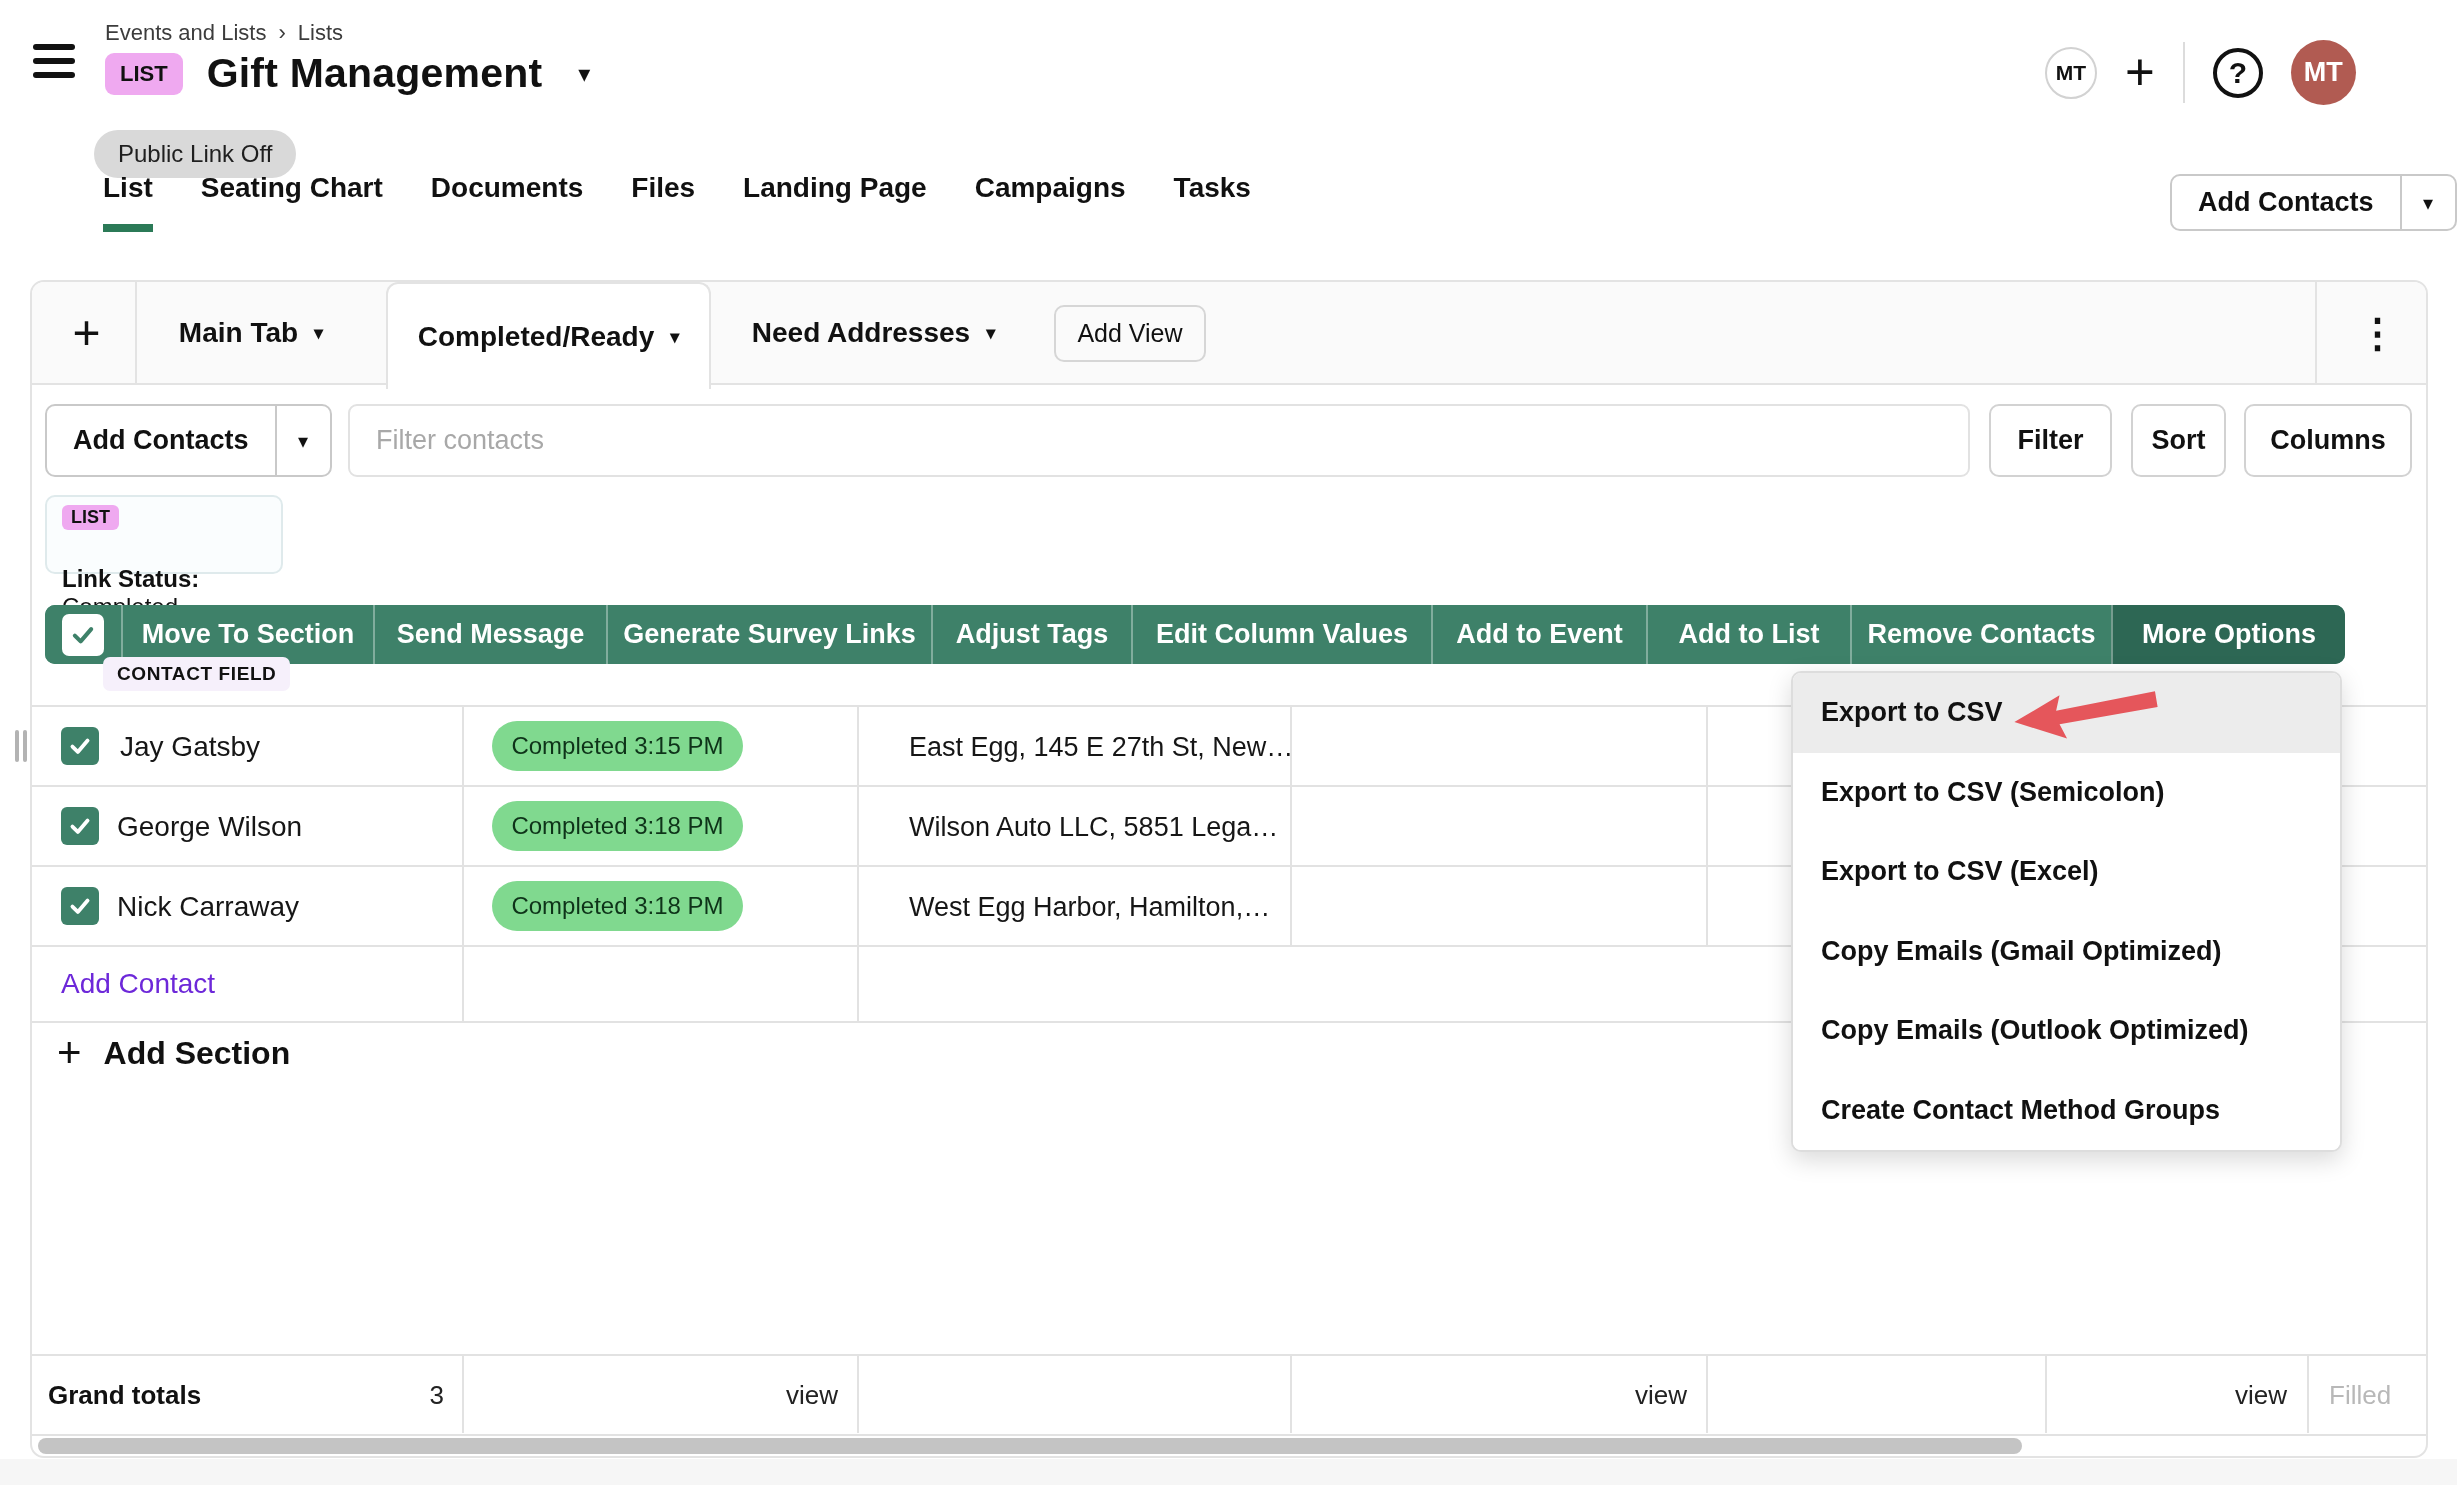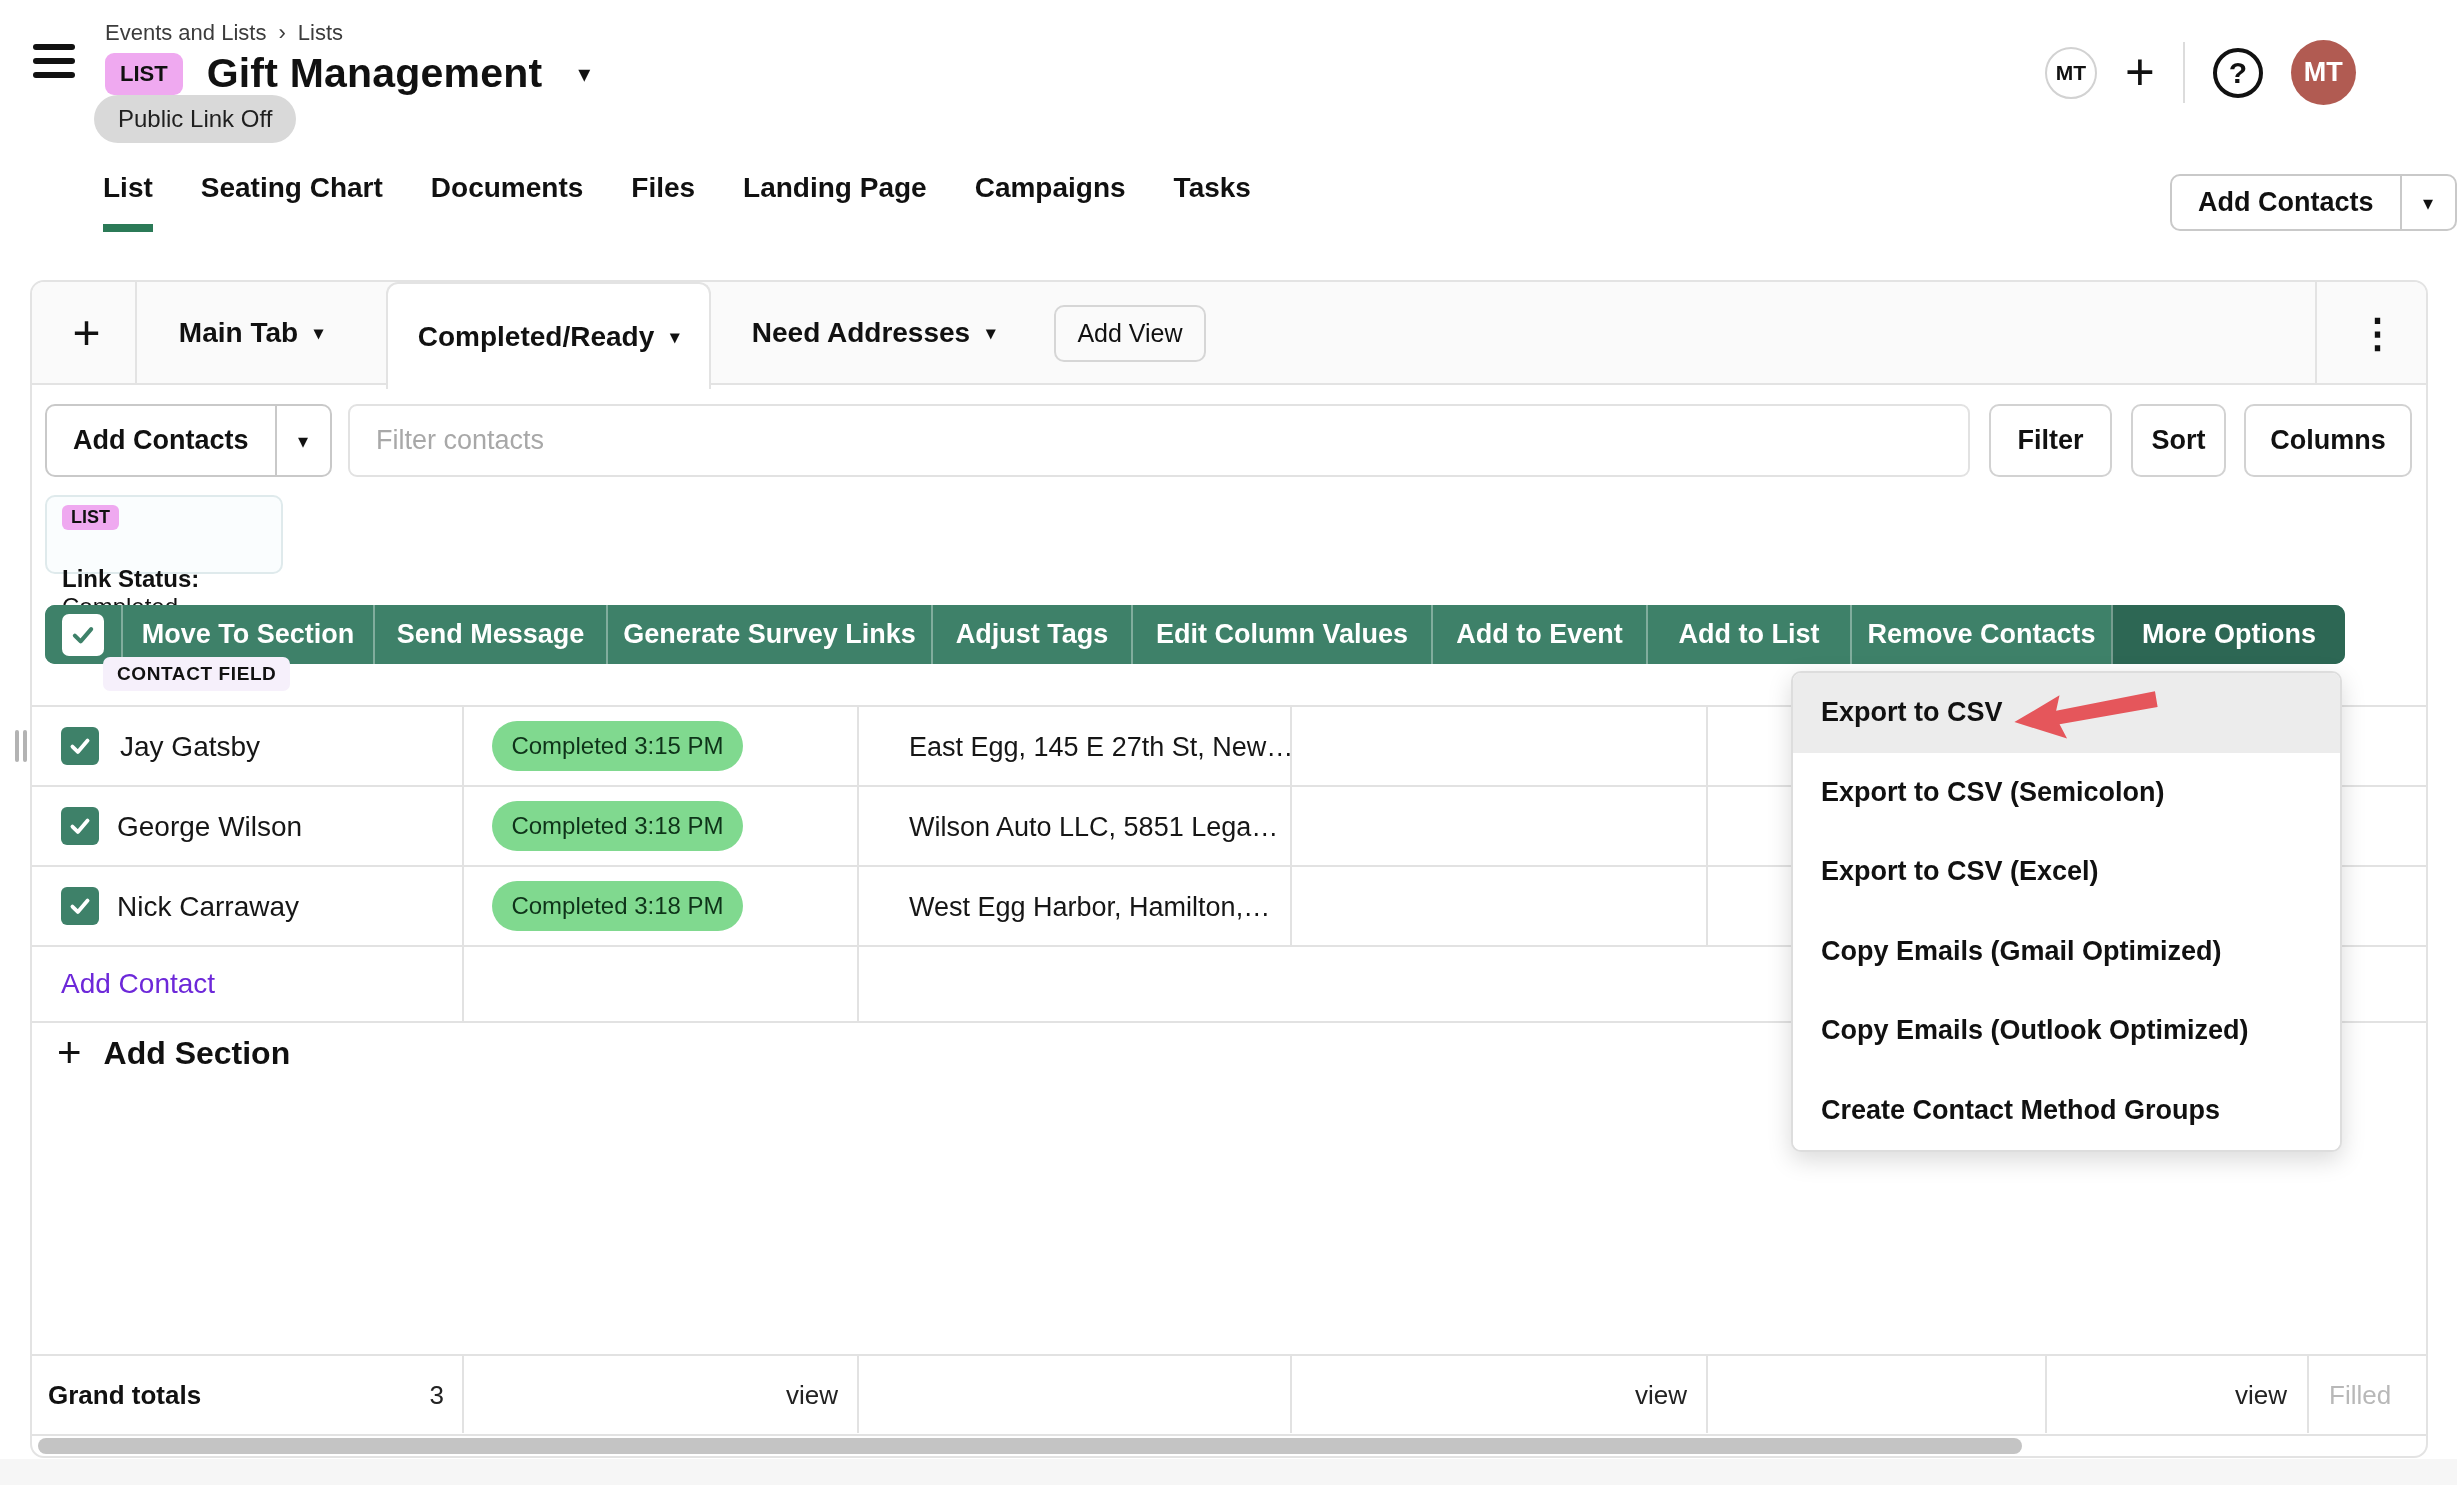--- a/index.html
+++ b/index.html
@@ -9,21 +9,21 @@
   .page { position:relative; width:2457px; height:1485px; background:#fff; }
 
   
   .hamburger { left:33px; top:44px; width:42px; height:36px; cursor:pointer; }
   .hamburger div { height:6px; background:#111; border-radius:3px; margin-bottom:8px; }
   .breadcrumb { left:105px; top:20px; font-size:22px; color:#3c3c3c; display:flex; gap:12px; align-items:center; }
   .title-row { left:105px; top:50px; display:flex; align-items:center; gap:24px; }
   .list-badge { background:#efa9f0; color:#111; font-weight:700; font-size:22px; padding:8px 15px; border-radius:9px; }
   .page-title { font-size:41px; font-weight:700; letter-spacing:0.2px; }
   .title-caret { font-size:24px; margin-left:12px; }
-  .public-pill { left:94px; top:95px; background:#d9d9d9; color:#1f1f1f; font-size:24px; padding:10px 24px; border-radius:26px; }
+  .public-pill { left:94px; top:130px; background:#d9d9d9; color:#1f1f1f; font-size:24px; padding:10px 24px; border-radius:26px; }
   .top-right { left:2045px; top:38px; display:flex; align-items:center; gap:28px; height:69px; }
   .ws-avatar { width:52px; height:52px; border:2px solid #d2d2d2; border-radius:50%;
                display:flex; align-items:center; justify-content:center; font-size:21px; font-weight:700; }
   .plus-icon { font-size:51px; font-weight:400; line-height:1; }
   .vsep { width:2px; height:61px; background:#dcdcdc; }
   .help-icon { width:50px; height:50px; border:4px solid #111; border-radius:50%;
                display:flex; align-items:center; justify-content:center; font-size:30px; font-weight:700; }
   .user-avatar { width:65px; height:65px; background:#b15b52; color:#fff; border-radius:50%;
                  display:flex; align-items:center; justify-content:center; font-size:27px; font-weight:700; }
 

